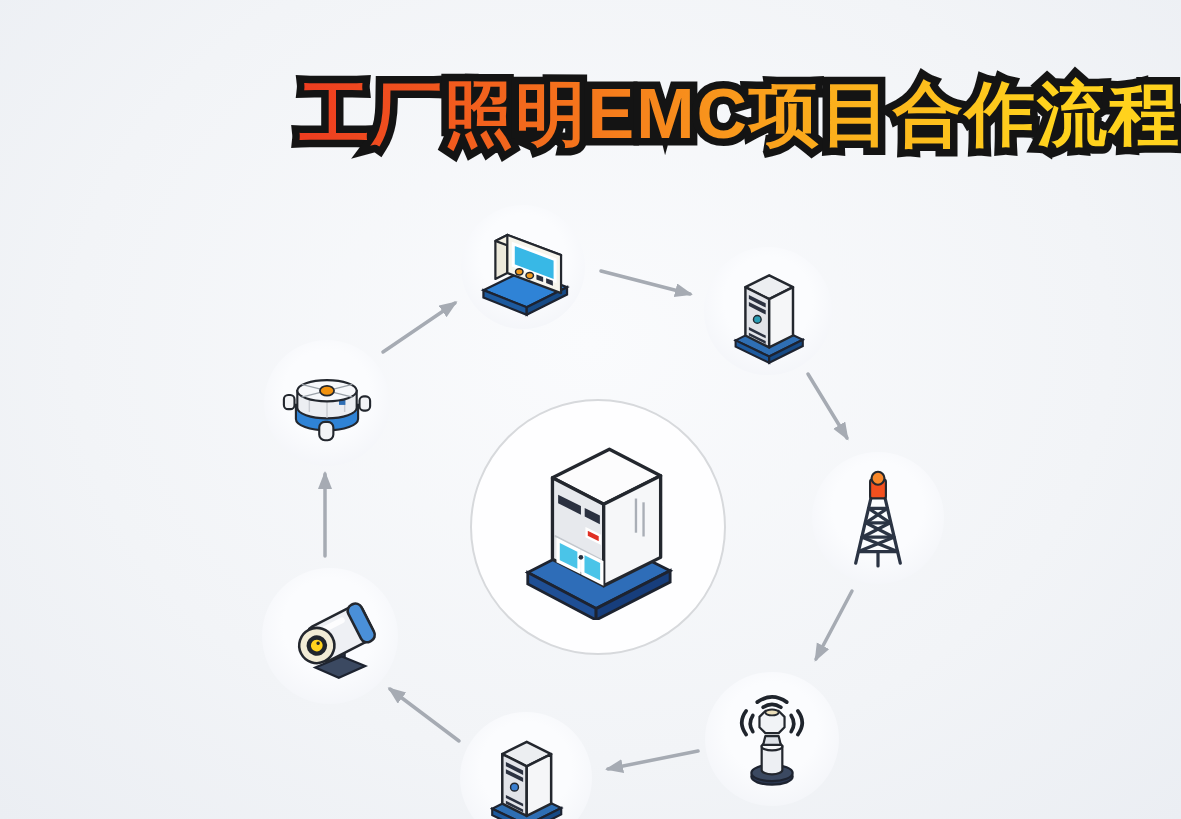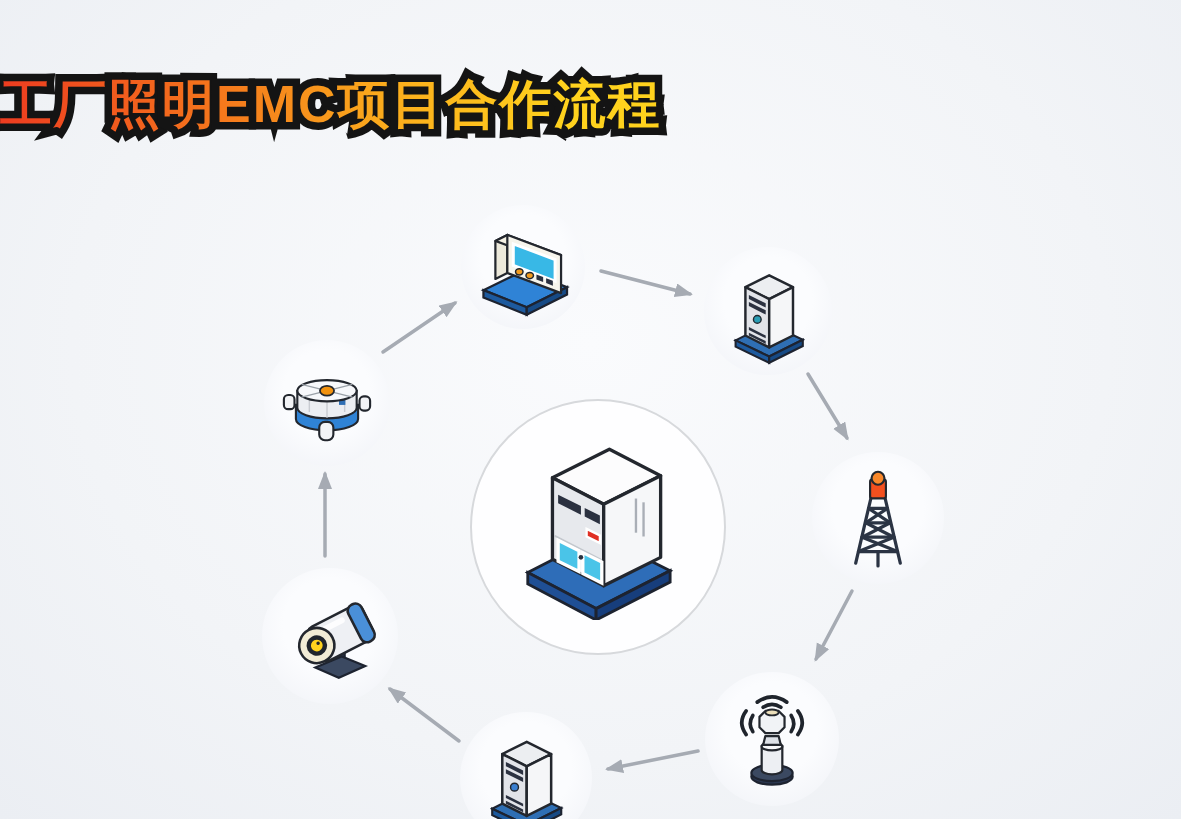--- a/index.html
+++ b/index.html
@@ -7,22 +7,22 @@
     position:relative;
     width:1181px;height:819px;
     overflow:hidden;
     background:radial-gradient(ellipse at 50% 42%, #fafbfd 0%, #f2f4f7 62%, #ebeef3 100%);
     font-family:"Liberation Sans","DejaVu Sans",sans-serif;
   }
 
   
   .title{
     position:absolute;left:0;top:76px;width:100%;
-    margin:0;text-align:left;
-    font-size:52px;font-weight:900;letter-spacing:2px;
+    margin:0;text-align:right;
+    font-size:70px;font-weight:900;letter-spacing:2px;
     line-height:1.1;white-space:nowrap;
   }
   .title-stroke{position:absolute;left:0;top:0;width:100%;}
   .title-stroke::before{
     content:attr(data-text);
     -webkit-text-stroke:15px #141414;
     color:#141414;
   }
   .title-fill{
     position:relative;

